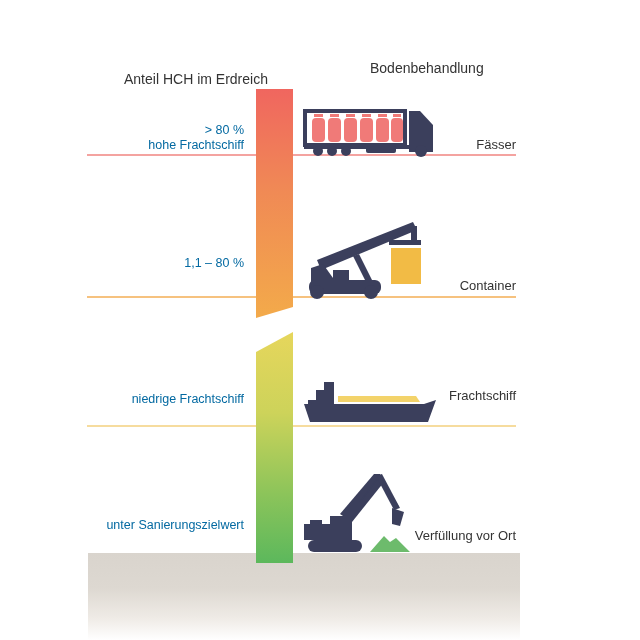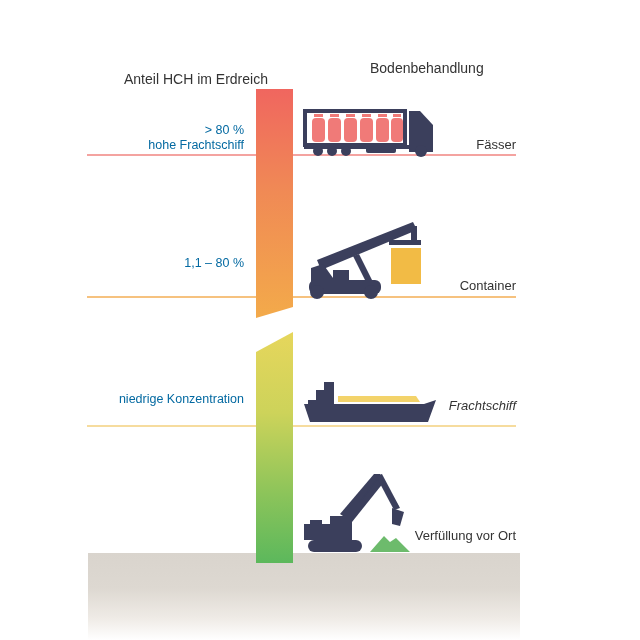--- a/index.html
+++ b/index.html
@@ -94,35 +94,36 @@
   <polygon points="50,36 56,34 72,66 66,68" fill="#3b3f5c"></polygon>
 
   <polygon points="8,48 20,44 40,72 8,72" fill="#3b3f5c"></polygon>
   <rect x="30" y="50" width="16" height="18" fill="#3b3f5c"></rect>
   <rect x="6" y="60" width="72" height="14" rx="6" fill="#3b3f5c"></rect>
   <circle cx="14" cy="72" r="7" fill="#3b3f5c"></circle>
   <circle cx="68" cy="72" r="7" fill="#3b3f5c"></circle>
 </svg>
 
 <div class="lbl-left" style="top:392px;">
-  <div>niedrige Konzentration</div>
+  <div>niedrige Frachtschiff</div>
 </div>
-<div class="lbl-right" style="top:398px;font-style:italic;">Frachtschiff</div>
+<div class="lbl-right" style="top:388px;">Frachtschiff</div>
 <svg width="140" height="50" style="left:304px;top:380px;">
 
   <polygon points="34,16 112,16 116,22 34,22" fill="#f3d36a"></polygon>
 
   <rect x="20" y="2" width="10" height="10" fill="#3b3f5c"></rect>
   <rect x="12" y="10" width="18" height="12" fill="#3b3f5c"></rect>
 
   <polygon points="0,24 120,24 132,20 124,42 6,42" fill="#3b3f5c"></polygon>
   <rect x="4" y="20" width="26" height="6" fill="#3b3f5c"></rect>
 </svg>
 
 <div class="lbl-left" style="top:518px;">
+  <div>unter Sanierungszielwert</div>
 </div>
 <div class="lbl-right" style="top:528px;">Verfüllung vor Ort</div>
 <svg width="140" height="90" style="left:300px;top:468px;">
 
   <polygon points="40,46 74,6 80,6 84,14 52,54" fill="#3b3f5c"></polygon>
 
   <polygon points="76,8 82,6 100,40 94,42" fill="#3b3f5c"></polygon>
   <line x1="60" y1="34" x2="78" y2="10" stroke="#3b3f5c" stroke-width="1.2"></line>
   <line x1="82" y1="12" x2="98" y2="38" stroke="#3b3f5c" stroke-width="1.2"></line>
 

